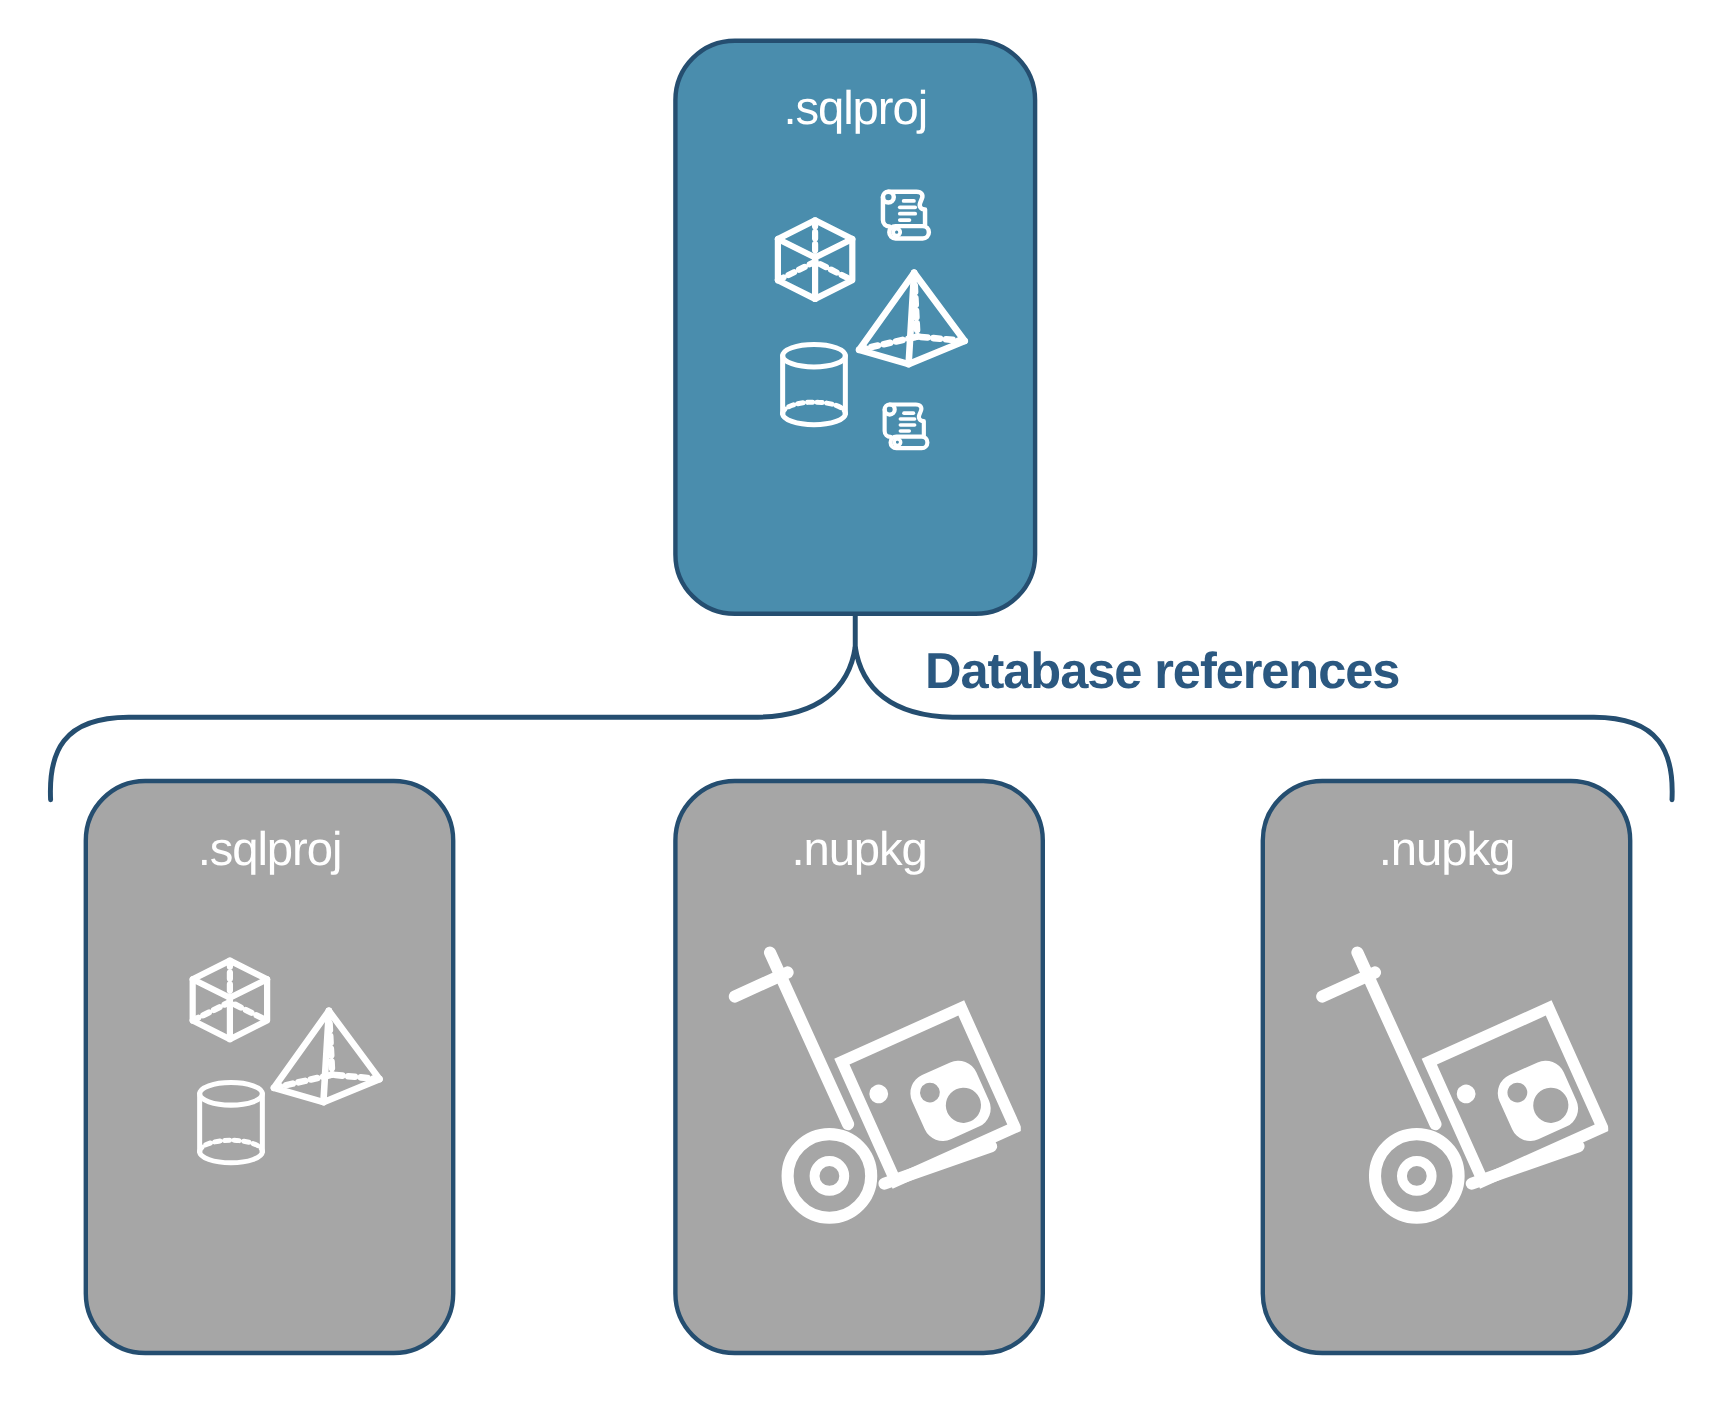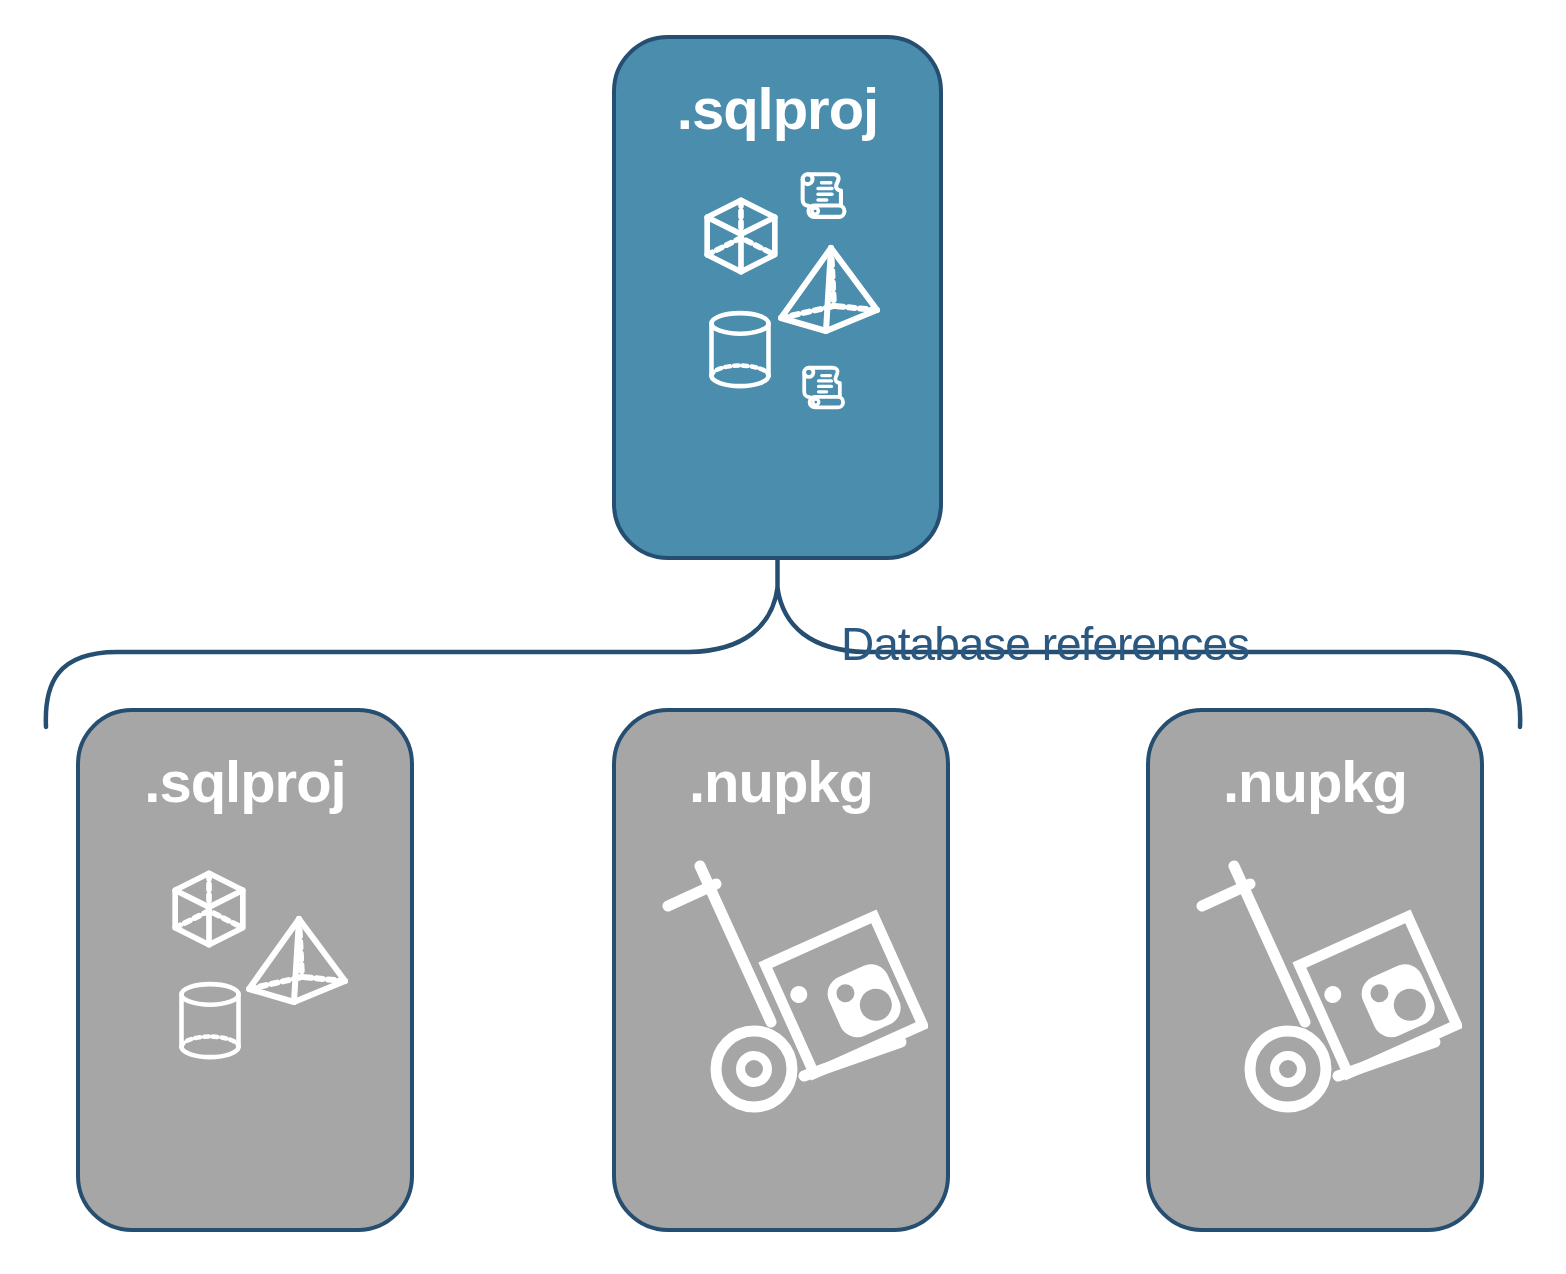--- a/index.html
+++ b/index.html
@@ -12,30 +12,30 @@
     border:4px solid var(--card-border,#254e70);
     border-radius:56px;
   }
   .card-root{left:612px;top:35px;width:331px;height:525px;background:var(--root-card-fill,#4a8dad);}
   .card-child{top:708px;width:338px;height:524px;background:var(--child-card-fill,#a6a6a6);}
   .child-1{left:76px;}
   .child-2{left:612px;}
   .child-3{left:1146px;}
   .card-title{
     position:absolute;top:36px;left:0;right:0;text-align:center;
-    font-size:58px;font-weight:700;color:#ffffff;letter-spacing:-1px;
+    font-size:43px;font-weight:400;color:#ffffff;letter-spacing:-1px;
   }
   .icon{position:absolute;}
   .icon svg{display:block;width:100%;height:100%;}
   .stroke{fill:none;stroke:var(--icon-stroke,#ffffff);stroke-linecap:round;stroke-linejoin:round;}
   .dash{stroke-dasharray:6 5.5;}
   .connector-svg{position:absolute;left:0;top:0;width:1566px;height:1274px;pointer-events:none;}
   .connector-label{
-    position:absolute;left:841px;top:617px;white-space:nowrap;
-    font-size:46px;font-weight:400;color:var(--label-text,#2b5880);letter-spacing:-1px;
+    position:absolute;left:841px;top:582px;white-space:nowrap;
+    font-size:46px;font-weight:700;color:var(--label-text,#2b5880);letter-spacing:-1px;
   }
 </style>
 </head>
 <body>
 
 <div class="canvas">
 
   <div class="card card-root">
     <div class="card-title">.sqlproj</div>
 

